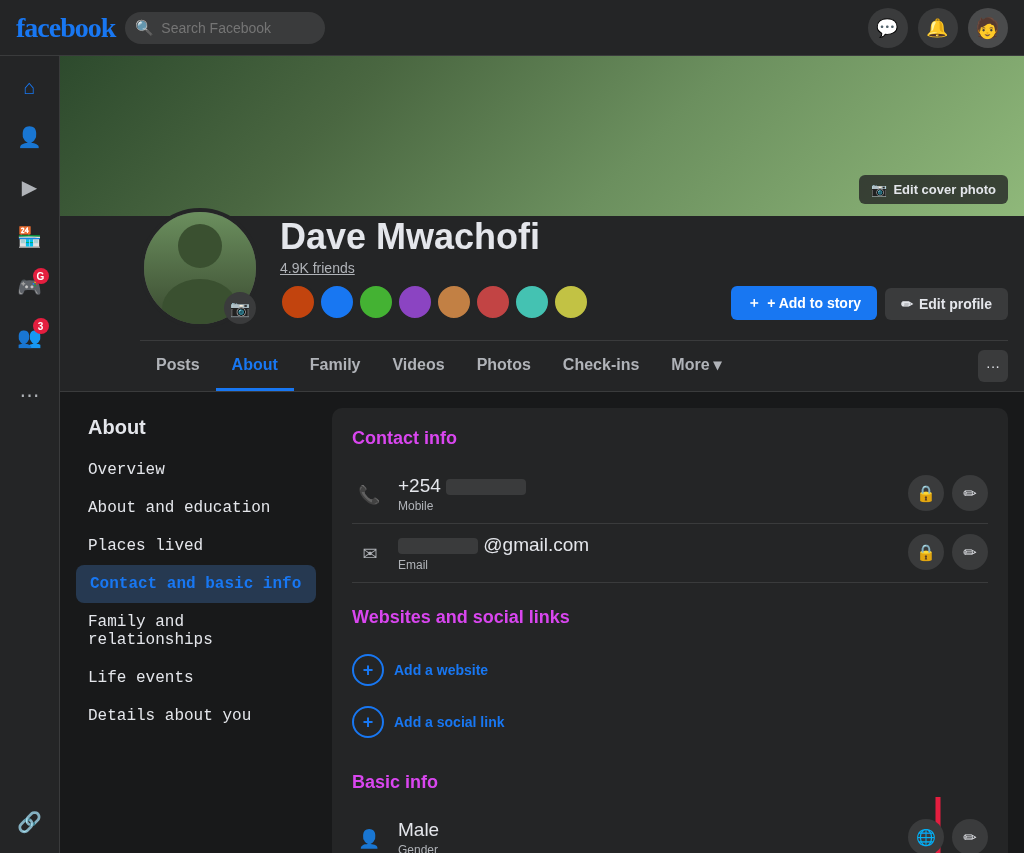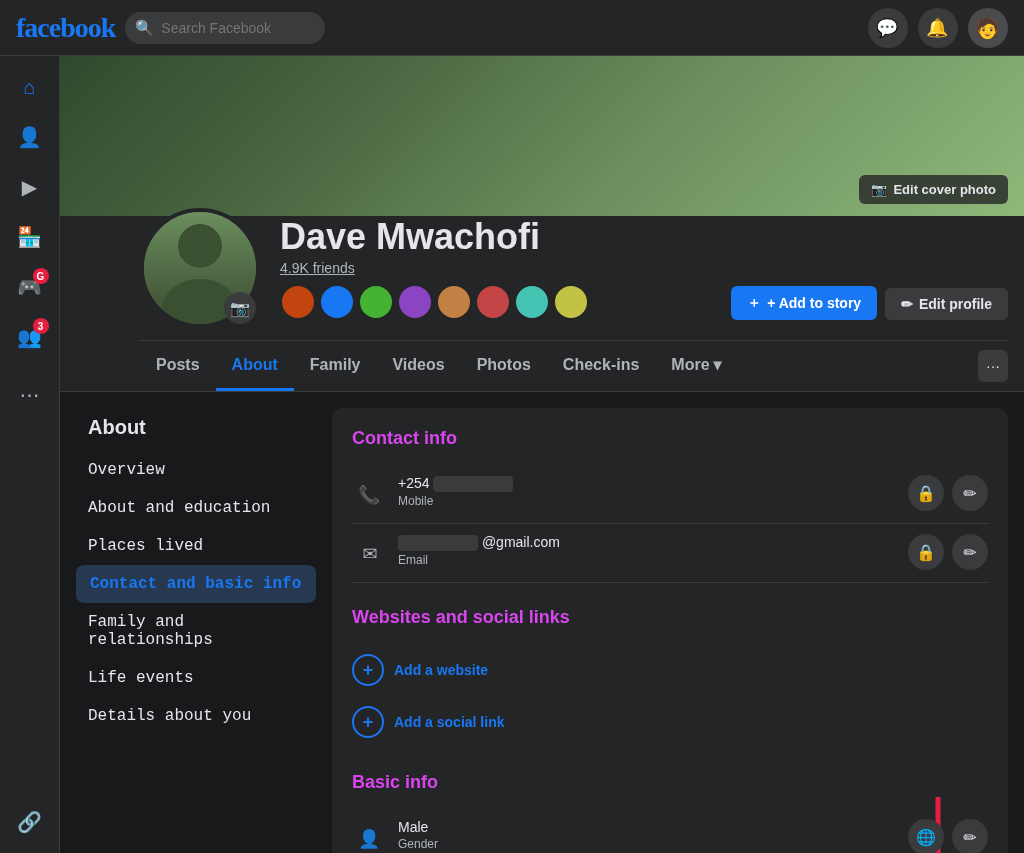--- a/index.html
+++ b/index.html
@@ -353,21 +353,21 @@
       align-items: center;
       justify-content: center;
       color: #b0b3b8;
       font-size: 18px;
       flex-shrink: 0;
       margin-right: 10px;
       margin-top: 2px;
     }
     .info-text { flex: 1; }
     .info-main {
-      font-size: 14px;
+      font-size: 19px;
       color: #e4e6eb;
       font-weight: 500;
     }
     .info-sub {
       font-size: 12px;
       color: #b0b3b8;
       margin-top: 2px;
     }
     .info-redacted {
       background: #3a3b3c;

